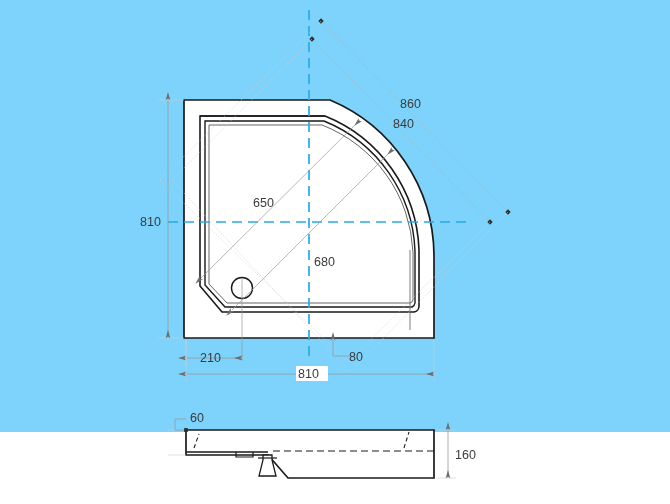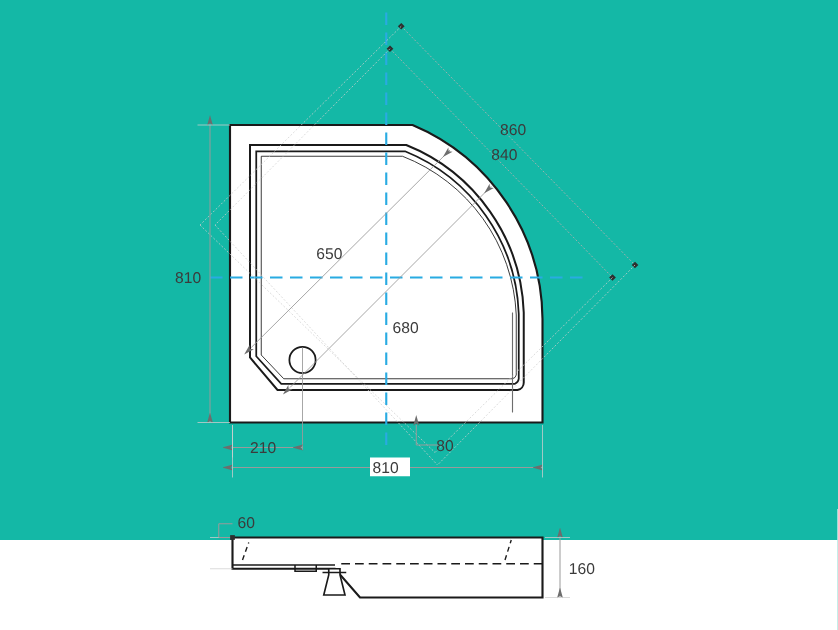--- a/index.html
+++ b/index.html
@@ -1,17 +1,17 @@
 <!DOCTYPE html>
 <html><head>
 <meta charset="utf-8">
 <style>
   html,body{margin:0;padding:0;background:#ffffff;}
   body{width:670px;height:504px;font-family:"Liberation Sans",sans-serif;overflow:hidden;}
-  #stage{position:relative;width:670px;height:432px;background:#14b8a6;}
+  #stage{position:relative;width:670px;height:432px;background:#7dd3fc;}
   svg#drawing{position:absolute;left:0;top:0;width:670px;height:504px;display:block;}
   text{font-family:"Liberation Sans",sans-serif;fill:#3b3b3b;font-size:12.5px;}
 </style>
 </head>
 <body>
 
 <div id="stage">
 <svg id="drawing" viewBox="0 0 670 504">
 
   <defs>

